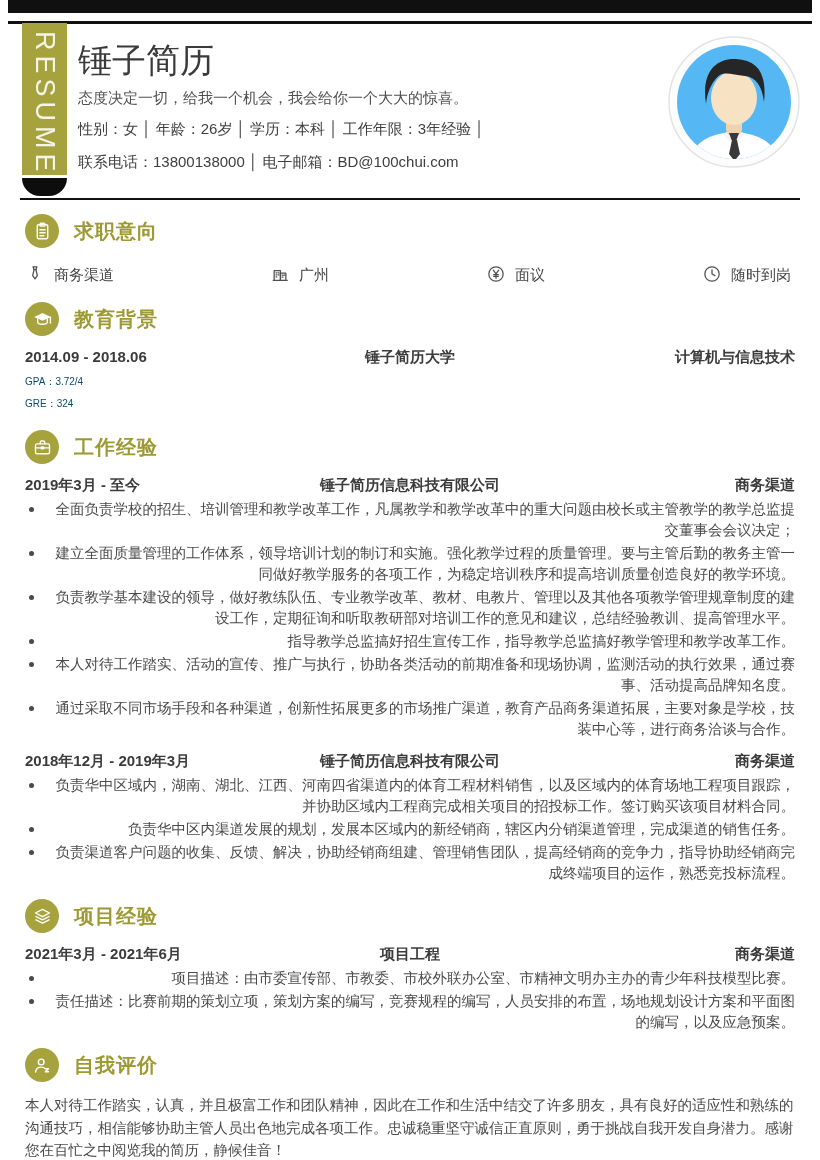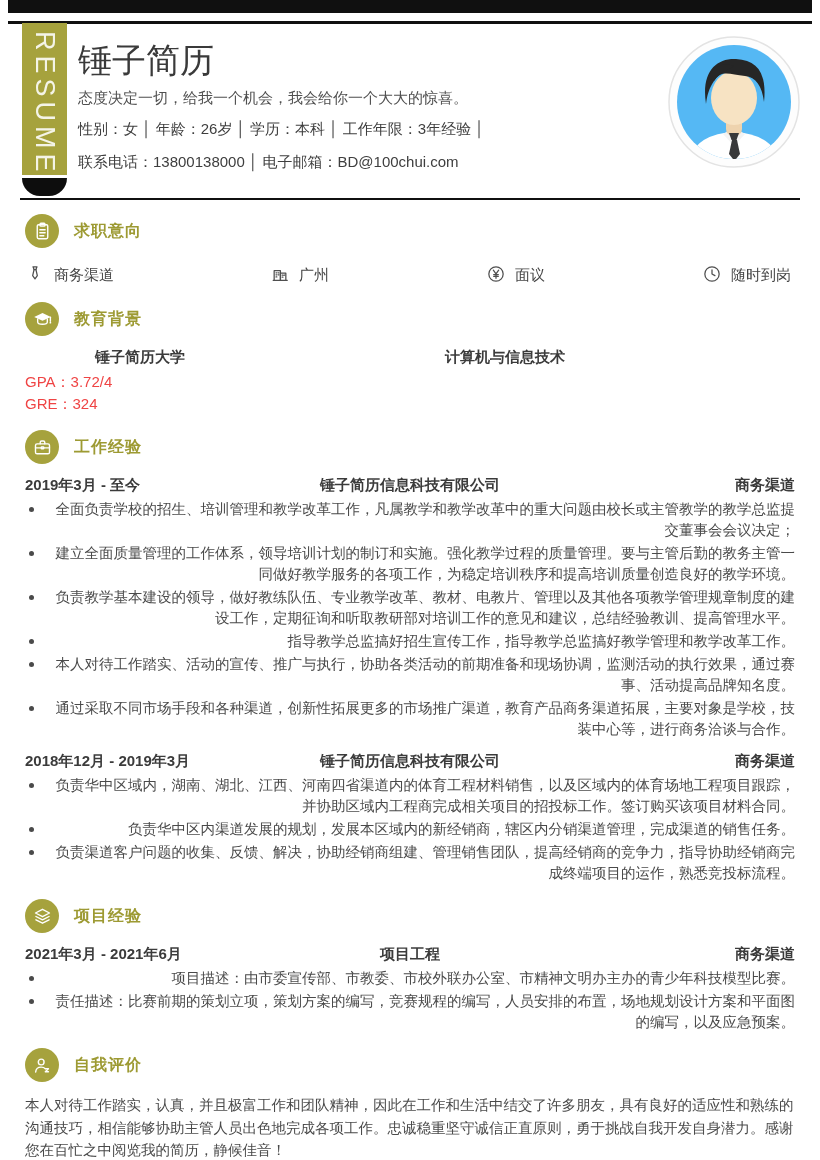--- a/index.html
+++ b/index.html
@@ -27,32 +27,32 @@
   .info + .info { margin-top:9px; }
   .avatar { position:absolute; right:20px; top:36px; width:132px; height:132px; }
   .header-divider { position:absolute; left:20px; right:20px; top:198px; height:2px; background:#101010; }
 
   
   main { padding:0 25px; }
   .sec-head { display:flex; align-items:center; gap:15px; }
   .sec-icon { width:34px; height:34px; border-radius:50%; background:#a6a23d;
               display:flex; align-items:center; justify-content:center; flex:none; }
   .sec-icon svg { width:21px; height:21px; }
-  .sec-title { font-size:16px; font-weight:bold; color:#9d9a33; letter-spacing:1px; }
+  .sec-title { font-size:20px; font-weight:bold; color:#9d9a33; letter-spacing:1px; }
 
   .intent-row { display:grid; grid-template-columns:245px 216px 216px 1fr; margin-top:16px; }
   .intent-item { display:flex; align-items:center; gap:9px; font-size:15px; color:#454545; }
   .intent-item svg { width:20px; height:20px; flex:none; }
 
   .entry-head { display:grid; grid-template-columns:230px 1fr 230px; margin-top:12px;
                 font-size:15px; font-weight:bold; color:#3b3b3b; line-height:18px; }
   .entry-head .c { text-align:center; }
   .entry-head .r { text-align:right; }
 
-  .detail-lines { margin-top:5px; font-size:15px; color:#ef4444; line-height:22px; }
+  .detail-lines { margin-top:5px; font-size:10px; color:#0c4a6e; line-height:22px; }
 
   ul.bullets { list-style:none; margin-top:5px;text-align:right; }
   ul.bullets li { position:relative; padding-left:18px; font-size:14.5px;
                   line-height:21px; color:#4a4a4a; margin-bottom:2px; }
   ul.bullets li::before { content:""; position:absolute; left:4px; top:8px;
                           width:5px; height:5px; border-radius:50%; background:#4a4a4a; }
 
   .sec { margin-top:15px; }
   .eval-text { margin-top:12px; font-size:14.5px; line-height:22.5px; color:#4a4a4a; }
 </style>
@@ -150,20 +150,21 @@
             <svg viewBox="0 0 24 24" fill="none" stroke="#ffffff" stroke-width="1.6" stroke-linecap="round" stroke-linejoin="round">
               <path d="M12 4.5 2.5 9 12 13.5 21.5 9Z" fill="#fff" stroke="none"></path>
               <path d="M6.5 11.3v3.5c0 1.4 2.5 2.6 5.5 2.6s5.5-1.2 5.5-2.6v-3.5"></path>
               <path d="M21 9.5v4.6"></path>
               <circle cx="21" cy="15.6" r="1" fill="#fff" stroke="none"></circle>
             </svg>
           </span>
           <h2 class="sec-title">教育背景</h2>
         </div>
         <div class="entry-head">
+          <span class="l">2014.09 - 2018.06</span>
           <span class="c">锤子简历大学</span>
           <span class="r">计算机与信息技术</span>
         </div>
         <div class="detail-lines">
           <div>GPA：3.72/4</div>
           <div>GRE：324</div>
         </div>
       </section>
       <section class="sec">
         <div class="sec-head">

